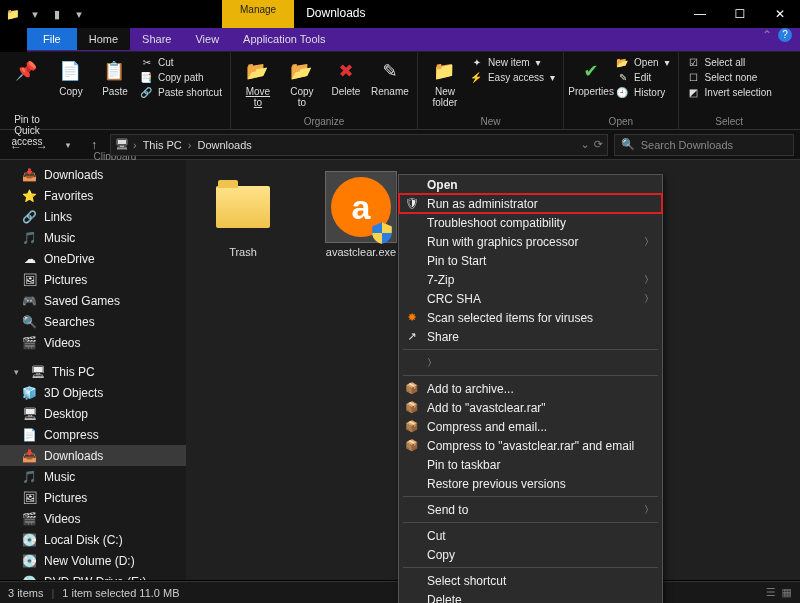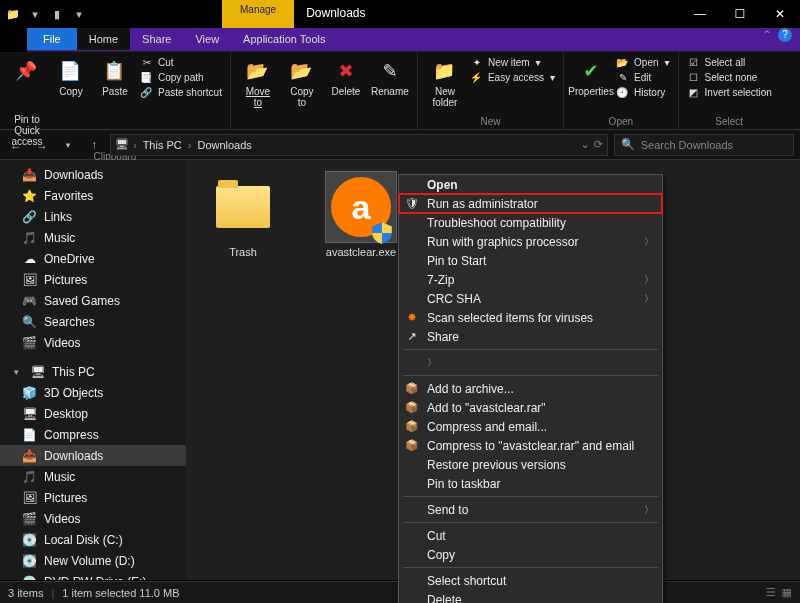--- a/index.html
+++ b/index.html
@@ -157,20 +157,21 @@
         </div>
       <div class="big-btn">
           <span class="icn" style="color:#d33;">✖</span>
           <span>Delete</span>
         </div>
       <div class="big-btn">
           <span class="icn">✎</span>
           <span>Rename</span>
         </div>
     </div>
+    <div class="group-label">Organize</div>
   </div>
 
   <div class="ribbon-group">
     <div class="group-content">
       <div class="big-btn">
           <span class="icn">📁</span>
           <span style="white-space:pre-line;">New
 folder</span>
         </div>
       <div class="small-list">
@@ -424,25 +425,25 @@
   <div class="ctx-item">
       <span class="cicn">📦</span>
       <span class="label">Compress and email...</span>
     </div>
   <div class="ctx-item">
       <span class="cicn">📦</span>
       <span class="label">Compress to "avastclear.rar" and email</span>
     </div>
   <div class="ctx-item">
       <span class="cicn"></span>
+      <span class="label">Pin to taskbar</span>
+    </div>
+  <div class="ctx-item">
+      <span class="cicn"></span>
       <span class="label">Restore previous versions</span>
-    </div>
-  <div class="ctx-item">
-      <span class="cicn"></span>
-      <span class="label">Pin to taskbar</span>
     </div>
   <div class="ctx-sep"></div>
   <div class="ctx-item">
       <span class="cicn"></span>
       <span class="label">Send to</span>
       <span class="arrow">〉</span>
     </div>
   <div class="ctx-sep"></div>
   <div class="ctx-item">
       <span class="cicn"></span>

